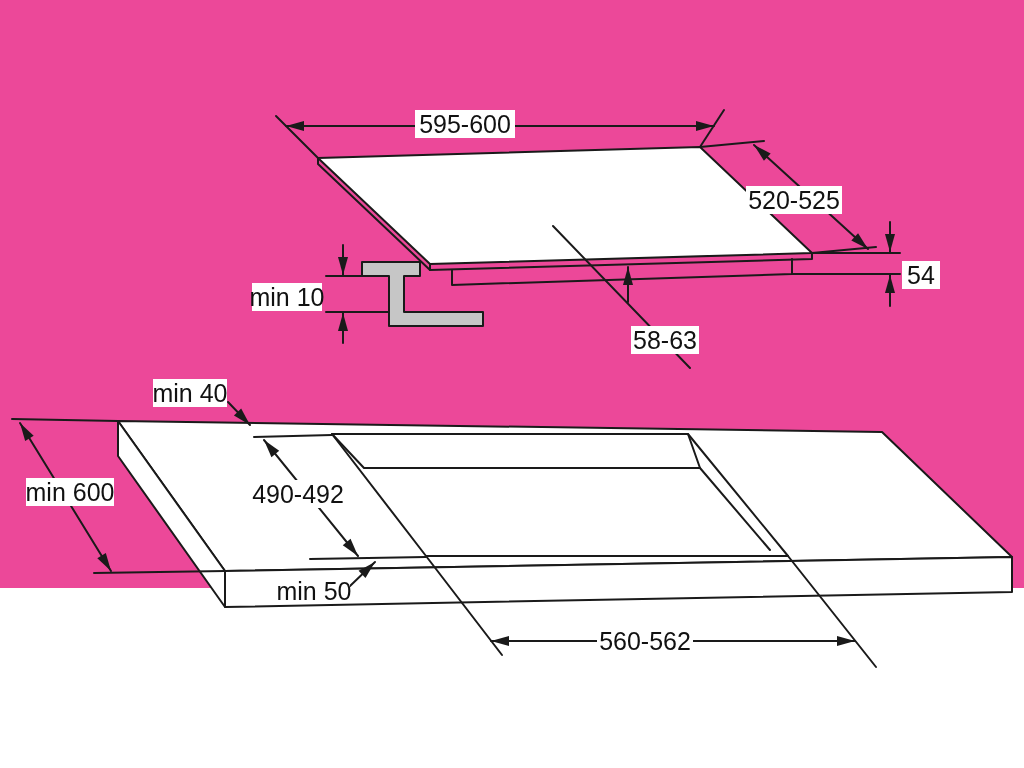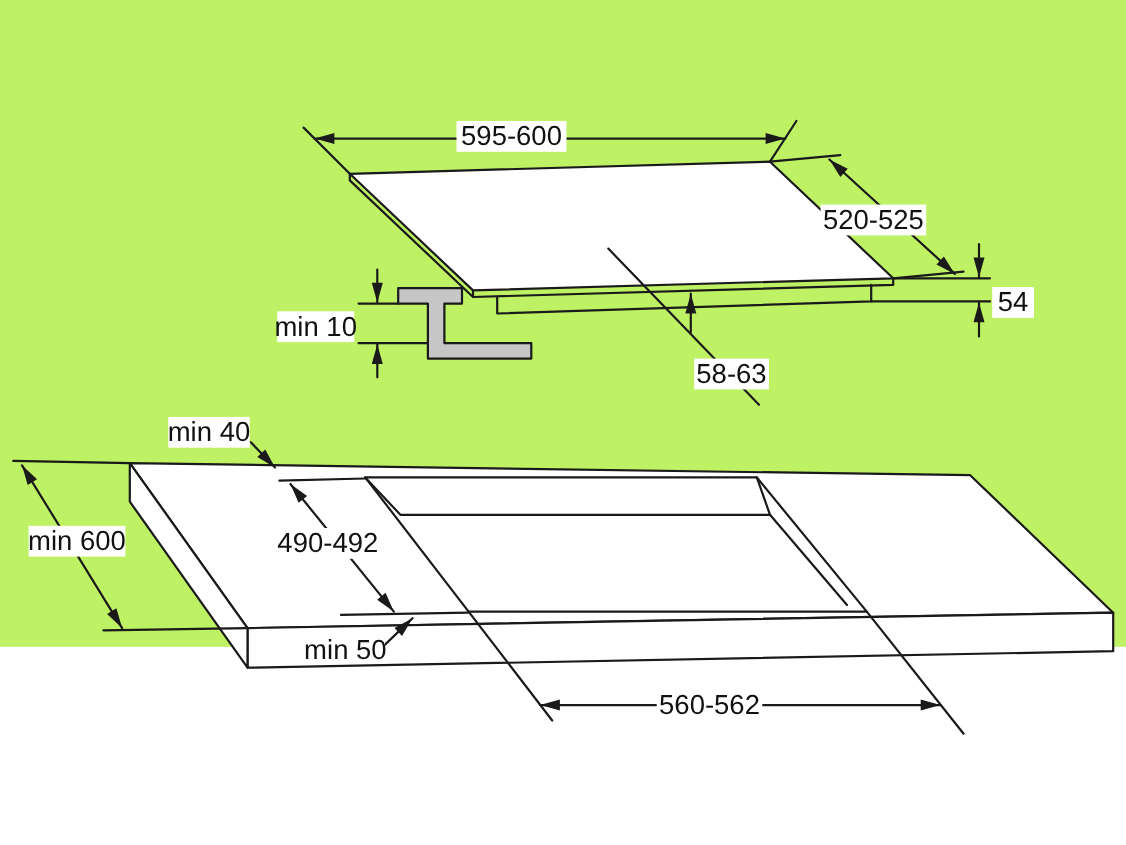--- a/index.html
+++ b/index.html
@@ -6,21 +6,21 @@
     margin: 0;
     padding: 0;
     background: #ffffff;
     width: 1024px;
     height: 768px;
     overflow: hidden;
   }
   .page {
     width: 1024px;
     height: 588px;
-    background: #bef264;
+    background: #ec4899;
   }
   svg text {
     font-family: "Liberation Sans", "DejaVu Sans", sans-serif;
     font-size: 25px;
     fill: #111111;
     text-anchor: middle;
     dominant-baseline: central;
   }
   .lines path, .lines line {
     stroke: #1a1a1a;

